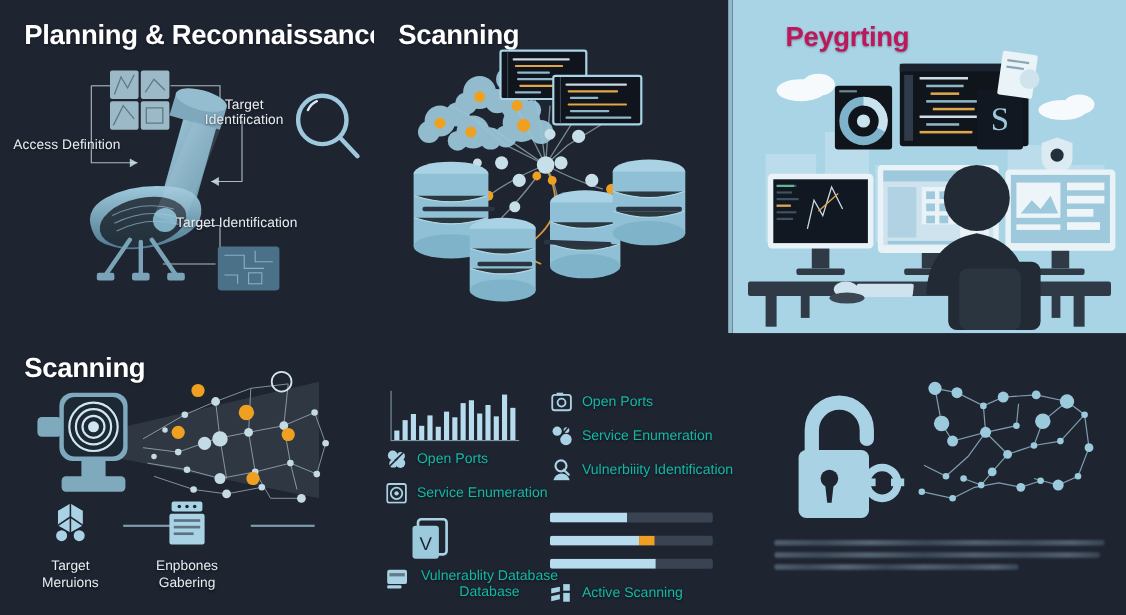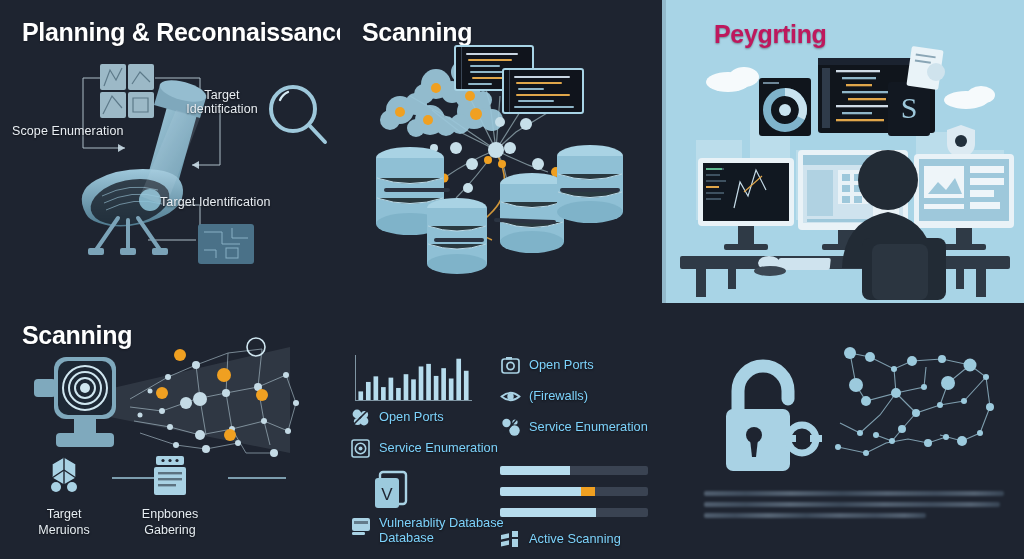--- a/index.html
+++ b/index.html
@@ -59,22 +59,23 @@
     text-shadow:0 1px 2px rgba(0,0,0,.6);
   }
   .flow-line { position:absolute; top:24px; height:2px; background:#9cc5d8; opacity:.75; }
 
   
   #p-vuln .barchart { position:absolute; left:12px; top:52px; width:122px; height:48px; }
   .blist { position:absolute; }
   .brow { display:flex; align-items:center; gap:8px; margin-bottom:11px; height:20px; }
   .brow .bi { width:21px; height:21px; flex:0 0 21px; display:flex; align-items:center; justify-content:center; }
   .brow .bl {
-    color:#7dd3fc; font-size:12.8px; white-space:nowrap; line-height:1.2;
+    color:#14b8a6; font-size:12.8px; white-space:nowrap; line-height:1.2;
     text-shadow:0 1px 2px rgba(0,0,0,.55);
+    text-align:center;
   }
   .brow .bl.wrap { white-space:normal; }
   #vuln-left  { left:10px; top:104px; width:170px; }
   #vuln-right { left:160px; top:52px; width:180px; }
 
   .pbar { height:9px; border-radius:2px; background:#3a4352; margin-bottom:12px;
           position:relative; overflow:hidden; width:148px; }
   .pbar i { position:absolute; left:0; top:0; height:100%; background:#b6dced; display:block; }
   .pbar u { position:absolute; top:0; height:100%; background:#f0a021; display:block; }
   #vuln-bars { position:absolute; left:160px; top:163px; }
@@ -176,21 +177,21 @@
         <rect x="198" y="224" width="56" height="40" rx="3" fill="#4f7a92" opacity=".9"></rect>
         <g stroke="#9cc5d8" stroke-width="1" opacity=".75" fill="none">
           <path d="M204,232 L222,232 L222,244 L240,244"></path>
           <path d="M204,250 L216,250 L216,258"></path>
           <path d="M232,228 L232,238 L248,238"></path>
           <rect x="226" y="248" width="12" height="10"></rect>
         </g>
       </g>
     </svg>
 
-    <div class="dlabel" style="left:12px; top:124px;">Scope Enumeration</div>
+    <div class="dlabel" style="left:12px; top:124px;">Access Definition</div>
     <div class="dlabel two" style="left:176px; top:88px;">Target Identification</div>
     <div class="dlabel" style="left:160px; top:195px;">Target Identification</div>
   </div>
 
   <div class="panel dark" id="p-scanning">
     <div class="panel-title">Scanning</div>
     <div id="scan-edge"></div>
 
     <svg class="art" viewBox="0 0 326 303">
 
@@ -654,39 +655,40 @@
           <svg width="19" height="19" viewBox="0 0 19 19">
             <rect x="1" y="3" width="17" height="14" rx="2.4" fill="none" stroke="#a9d2e4" stroke-width="1.7"></rect>
             <circle cx="9.5" cy="10" r="3.6" fill="none" stroke="#a9d2e4" stroke-width="1.7"></circle>
             <rect x="5" y="1" width="6" height="2.6" fill="#a9d2e4"></rect>
           </svg>
         </span>
         <span class="bl">Open Ports</span>
       </div>
       <div class="brow">
         <span class="bi">
-          <svg width="21" height="19" viewBox="0 0 21 19">
-            <path d="M1.5,9.5 q9,-7.5 18,0 q-9,7.5 -18,0 Z" fill="none" stroke="#a9d2e4" stroke-width="1.7"></path>
-            <circle cx="10.5" cy="9.5" r="3.2" fill="#a9d2e4"></circle>
-          </svg>
-        </span>
-        <span class="bl">(Firewalls)</span>
-      </div>
-      <div class="brow">
-        <span class="bi">
           <svg width="19" height="19" viewBox="0 0 19 19">
               <g fill="#a9d2e4">
             <circle cx="5.5" cy="5" r="4.2"></circle>
                 <circle cx="13.5" cy="12.5" r="5.2"></circle>
             <circle cx="14" cy="4" r="2.6"></circle>
           </g>
               <path d="M3,16 L16,1" stroke="#1e2430" stroke-width="1.5"></path>
             </svg>
         </span>
         <span class="bl">Service Enumeration</span>
+      </div>
+      <div class="brow">
+        <span class="bi">
+          <svg width="19" height="20" viewBox="0 0 19 20">
+            <circle cx="9" cy="6.5" r="5" fill="none" stroke="#a9d2e4" stroke-width="2"></circle>
+            <path d="M11.5,10 L16,14.5" stroke="#a9d2e4" stroke-width="2" stroke-linecap="round"></path>
+            <path d="M2,19.5 q2,-6 7.5,-6 q5.5,0 7.5,6 Z" fill="#a9d2e4"></path>
+          </svg>
+        </span>
+        <span class="bl">Vulnerbiiity Identification</span>
       </div>
     </div>
 
     <div id="vuln-bars">
       <div class="pbar">
         <i style="width:47%"></i>
       </div>
       <div class="pbar">
         <i style="width:55%"></i>
           <u style="left:55%; width:9%"></u>

